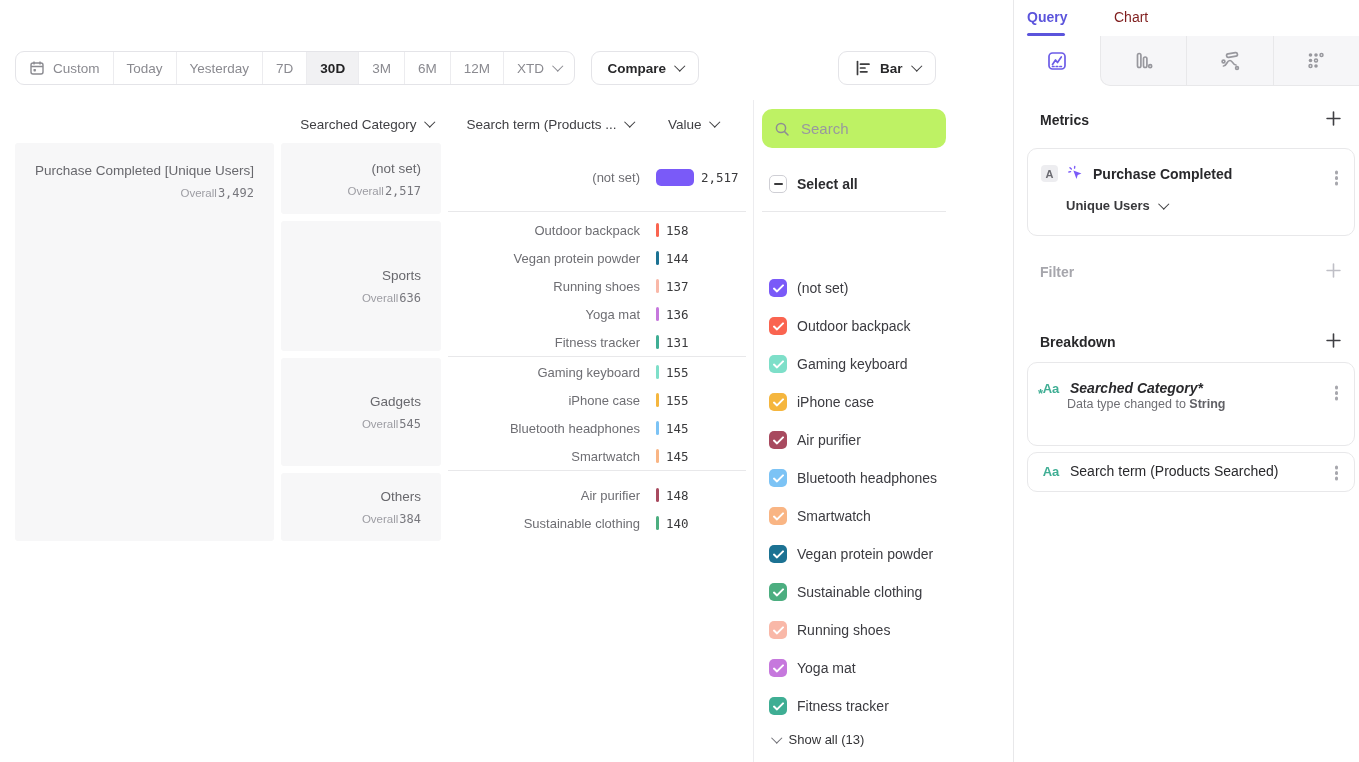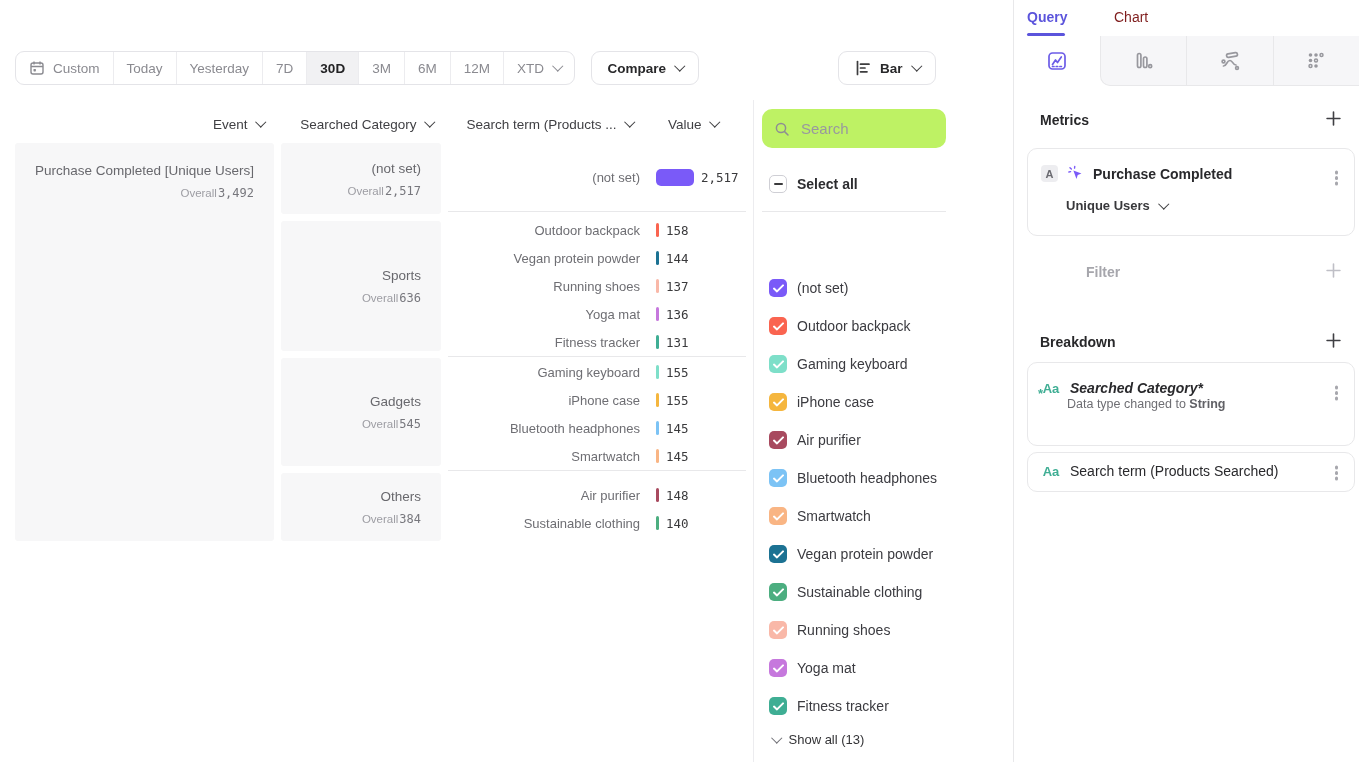--- a/index.html
+++ b/index.html
@@ -67,21 +67,21 @@
   #ptab-chart{left:92px;color:#7f1d1d;font-weight:500;margin-left:8px;}
   .ptab-underline{position:absolute;top:33px;left:13px;width:38px;height:3px;border-radius:2px;background:#5b54dc;}
   .tabstrip{position:absolute;top:36px;left:0;right:0;height:50px;display:flex;}
   .tabcell{flex:1;display:flex;align-items:center;justify-content:center;cursor:pointer;background:#fff;}
   .tabcell.inactive{background:#f6f6f8;border-bottom:1px solid #e8e8ea;}
   .tabcell.first-inactive{border-left:1px solid #e8e8ea;border-bottom-left-radius:10px;}
   .tabcell.inactive + .tabcell.inactive{border-left:1px solid #e8e8ea;}
 
   .section-head{position:absolute;left:26px;font-size:14px;font-weight:700;color:#28282a;}
   #metrics-head{top:112px;}
-  #filter-head{top:264px;color:#a6a6ac;font-weight:600;margin-left:46px;}
+  #filter-head{top:264px;color:#a6a6ac;font-weight:600;}
   #breakdown-head{top:334px;}
   .plus-btn{position:absolute;right:18px;width:16px;height:16px;color:#3f3f43;display:flex;align-items:center;justify-content:center;cursor:pointer;}
   #metrics-plus{top:110px;}
   #filter-plus{top:262px;color:#bfbfc6;}
   #breakdown-plus{top:332px;}
 
   .card{position:absolute;left:13px;width:328px;border:1px solid #e8e8ea;border-radius:10px;background:#fff;box-sizing:border-box;}
   #metric-card{top:148px;height:88px;}
   #bcard1{top:362px;height:84px;}
   #bcard2{top:452px;height:40px;}
@@ -156,24 +156,20 @@
           <svg width="18" height="16" viewBox="0 0 18 16" fill="none" stroke="#3c3c3e" stroke-width="1.7" stroke-linecap="round">
               <path d="M3.5 1.5v13"></path>
               <path d="M6.5 4.2h8.5M6.5 8h4.5M6.5 11.8h6.5"></path>
             </svg>
         </span>
         <span>Bar</span>
         <i class="chev dark"></i>
       </div>
     </div>
 
-    <div class="col-header" id="h-event">
-      <span>Event</span>
-        <i class="chev dark"></i>
-    </div>
     <div class="col-header" id="h-cat">
       <span>Searched Category</span>
         <i class="chev dark"></i>
     </div>
     <div class="col-header" id="h-term">
       <span>Search term (Products ...</span>
         <i class="chev dark"></i>
     </div>
     <div class="col-header" id="h-value">
       <span>Value</span>

